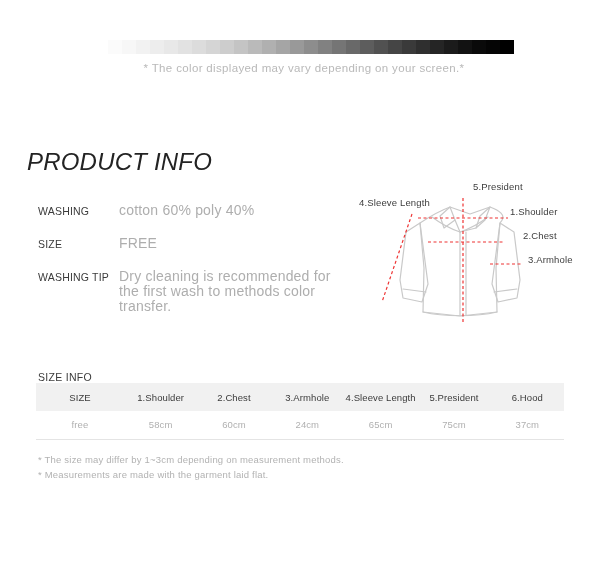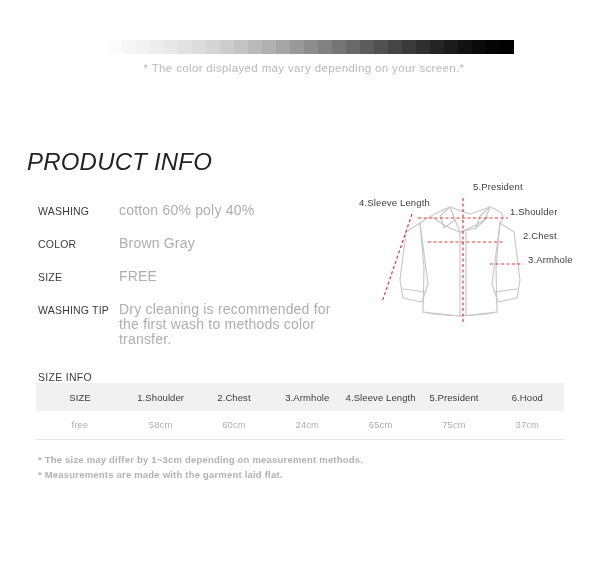--- a/index.html
+++ b/index.html
@@ -79,21 +79,21 @@
     font-size:9.5px; font-weight:400; color:#3b3b3b;
     height:28px; vertical-align:middle;
   }
   .size-table tbody td {
     font-size:9.5px; color:#b0b0b0;
     height:28px; vertical-align:middle;
     border-bottom:1px solid #e4e4e4;
   }
   .col-size { width:88px; }
 
-  .notes { position:absolute; left:38px; top:452px;font-weight:bold; }
+  .notes { position:absolute; left:38px; top:452px; }
   .note {
     font-size:9.5px; color:#b2b2b2; letter-spacing:.2px;
     line-height:15px;
   }
 </style>
 </head>
 <body>
 
 <div class="page">
 
@@ -134,24 +134,20 @@
   </div>
 
   <div class="product-title">PRODUCT INFO</div>
 
   <div class="spec-list" id="spec-list">
       <div class="spec-row">
         <div class="spec-label">WASHING</div>
         <div class="spec-value">cotton 60% poly 40%</div>
       </div>
       <div class="spec-row">
-        <div class="spec-label">COLOR</div>
-        <div class="spec-value">Brown Gray</div>
-      </div>
-      <div class="spec-row">
         <div class="spec-label">SIZE</div>
         <div class="spec-value">FREE</div>
       </div>
       <div class="spec-row">
         <div class="spec-label">WASHING TIP</div>
         <div class="spec-value">Dry cleaning is recommended for the first wash to methods color transfer.</div>
       </div>
     </div>
 
   <div class="diagram">

